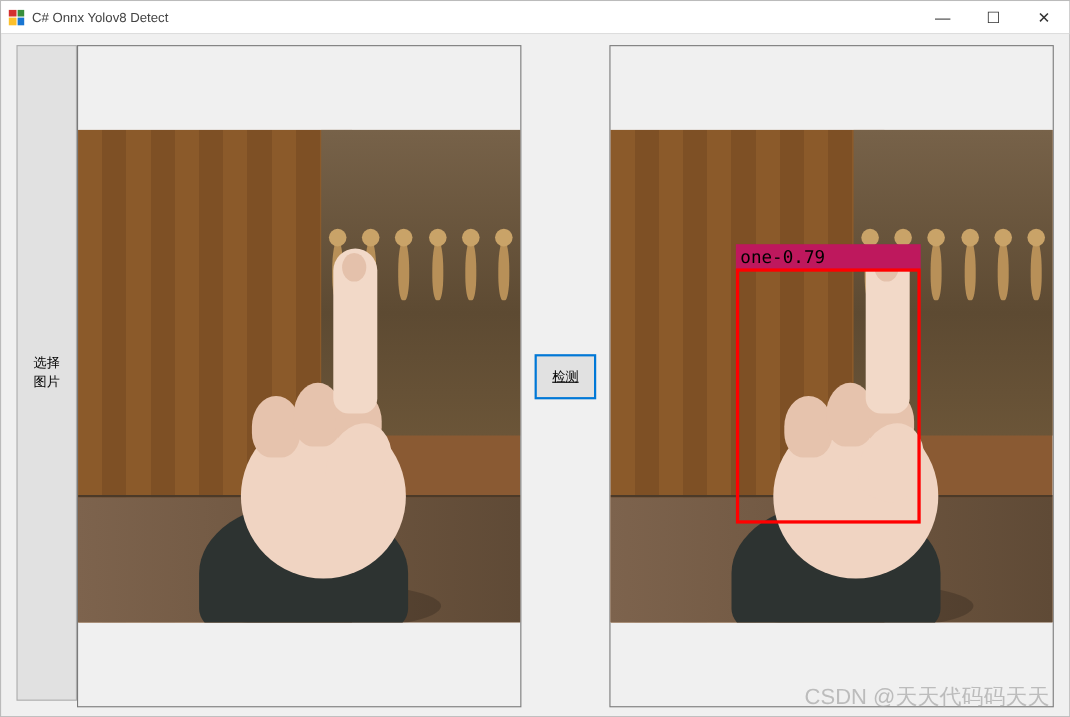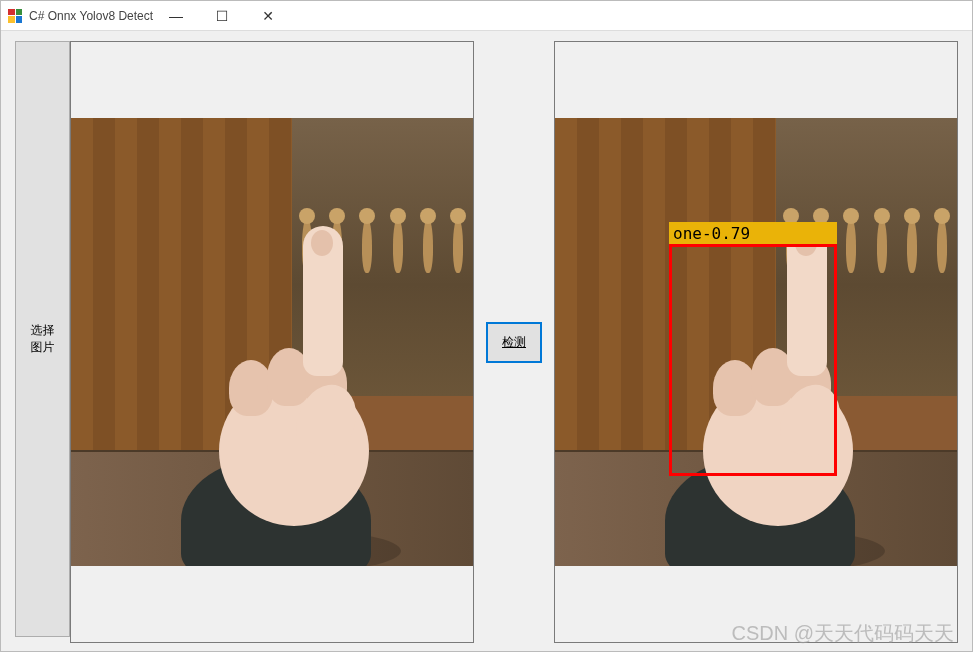--- a/index.html
+++ b/index.html
@@ -17,21 +17,21 @@
       border: 1px solid #bbb;
       display: flex;
       flex-direction: column;
     }
     .titlebar {
       height: 30px;
       background: #fff;
       border-bottom: 1px solid #ddd;
       display: flex;
       align-items: center;
-      justify-content: flex-start;
+      justify-content: space-between;
       padding-left: 6px;
     }
     .title-left {
       display: flex;
       align-items: center;
       gap: 6px;
       font-size: 12px;
       color: #444;
     }
     .winicon {
@@ -227,21 +227,21 @@
           </div>
           <div class="floor"></div>
           <div class="shadow"></div>
           <div class="sleeve"></div>
           <div class="palm"></div>
           <div class="knuckle k1"></div>
           <div class="knuckle k2"></div>
           <div class="knuckle k3"></div>
           <div class="thumb"></div>
           <div class="index"></div>
-          <div class="det-label" id="det-label" style="left: 114px; top: 104px; width: 168px; background: #eab308;">one-0.79</div>
+          <div class="det-label" id="det-label" style="left: 114px; top: 104px; width: 168px; background: #be185d;">one-0.79</div>
           <div class="det-box" id="det-box" style="left: 114px; top: 126px; width: 168px; height: 232px; border-color: rgb(255, 0, 0);"></div>
         </div>
       </div>
 
     </div>
 
 
     <div class="watermark">CSDN @天天代码码天天</div>
 
   </div>

